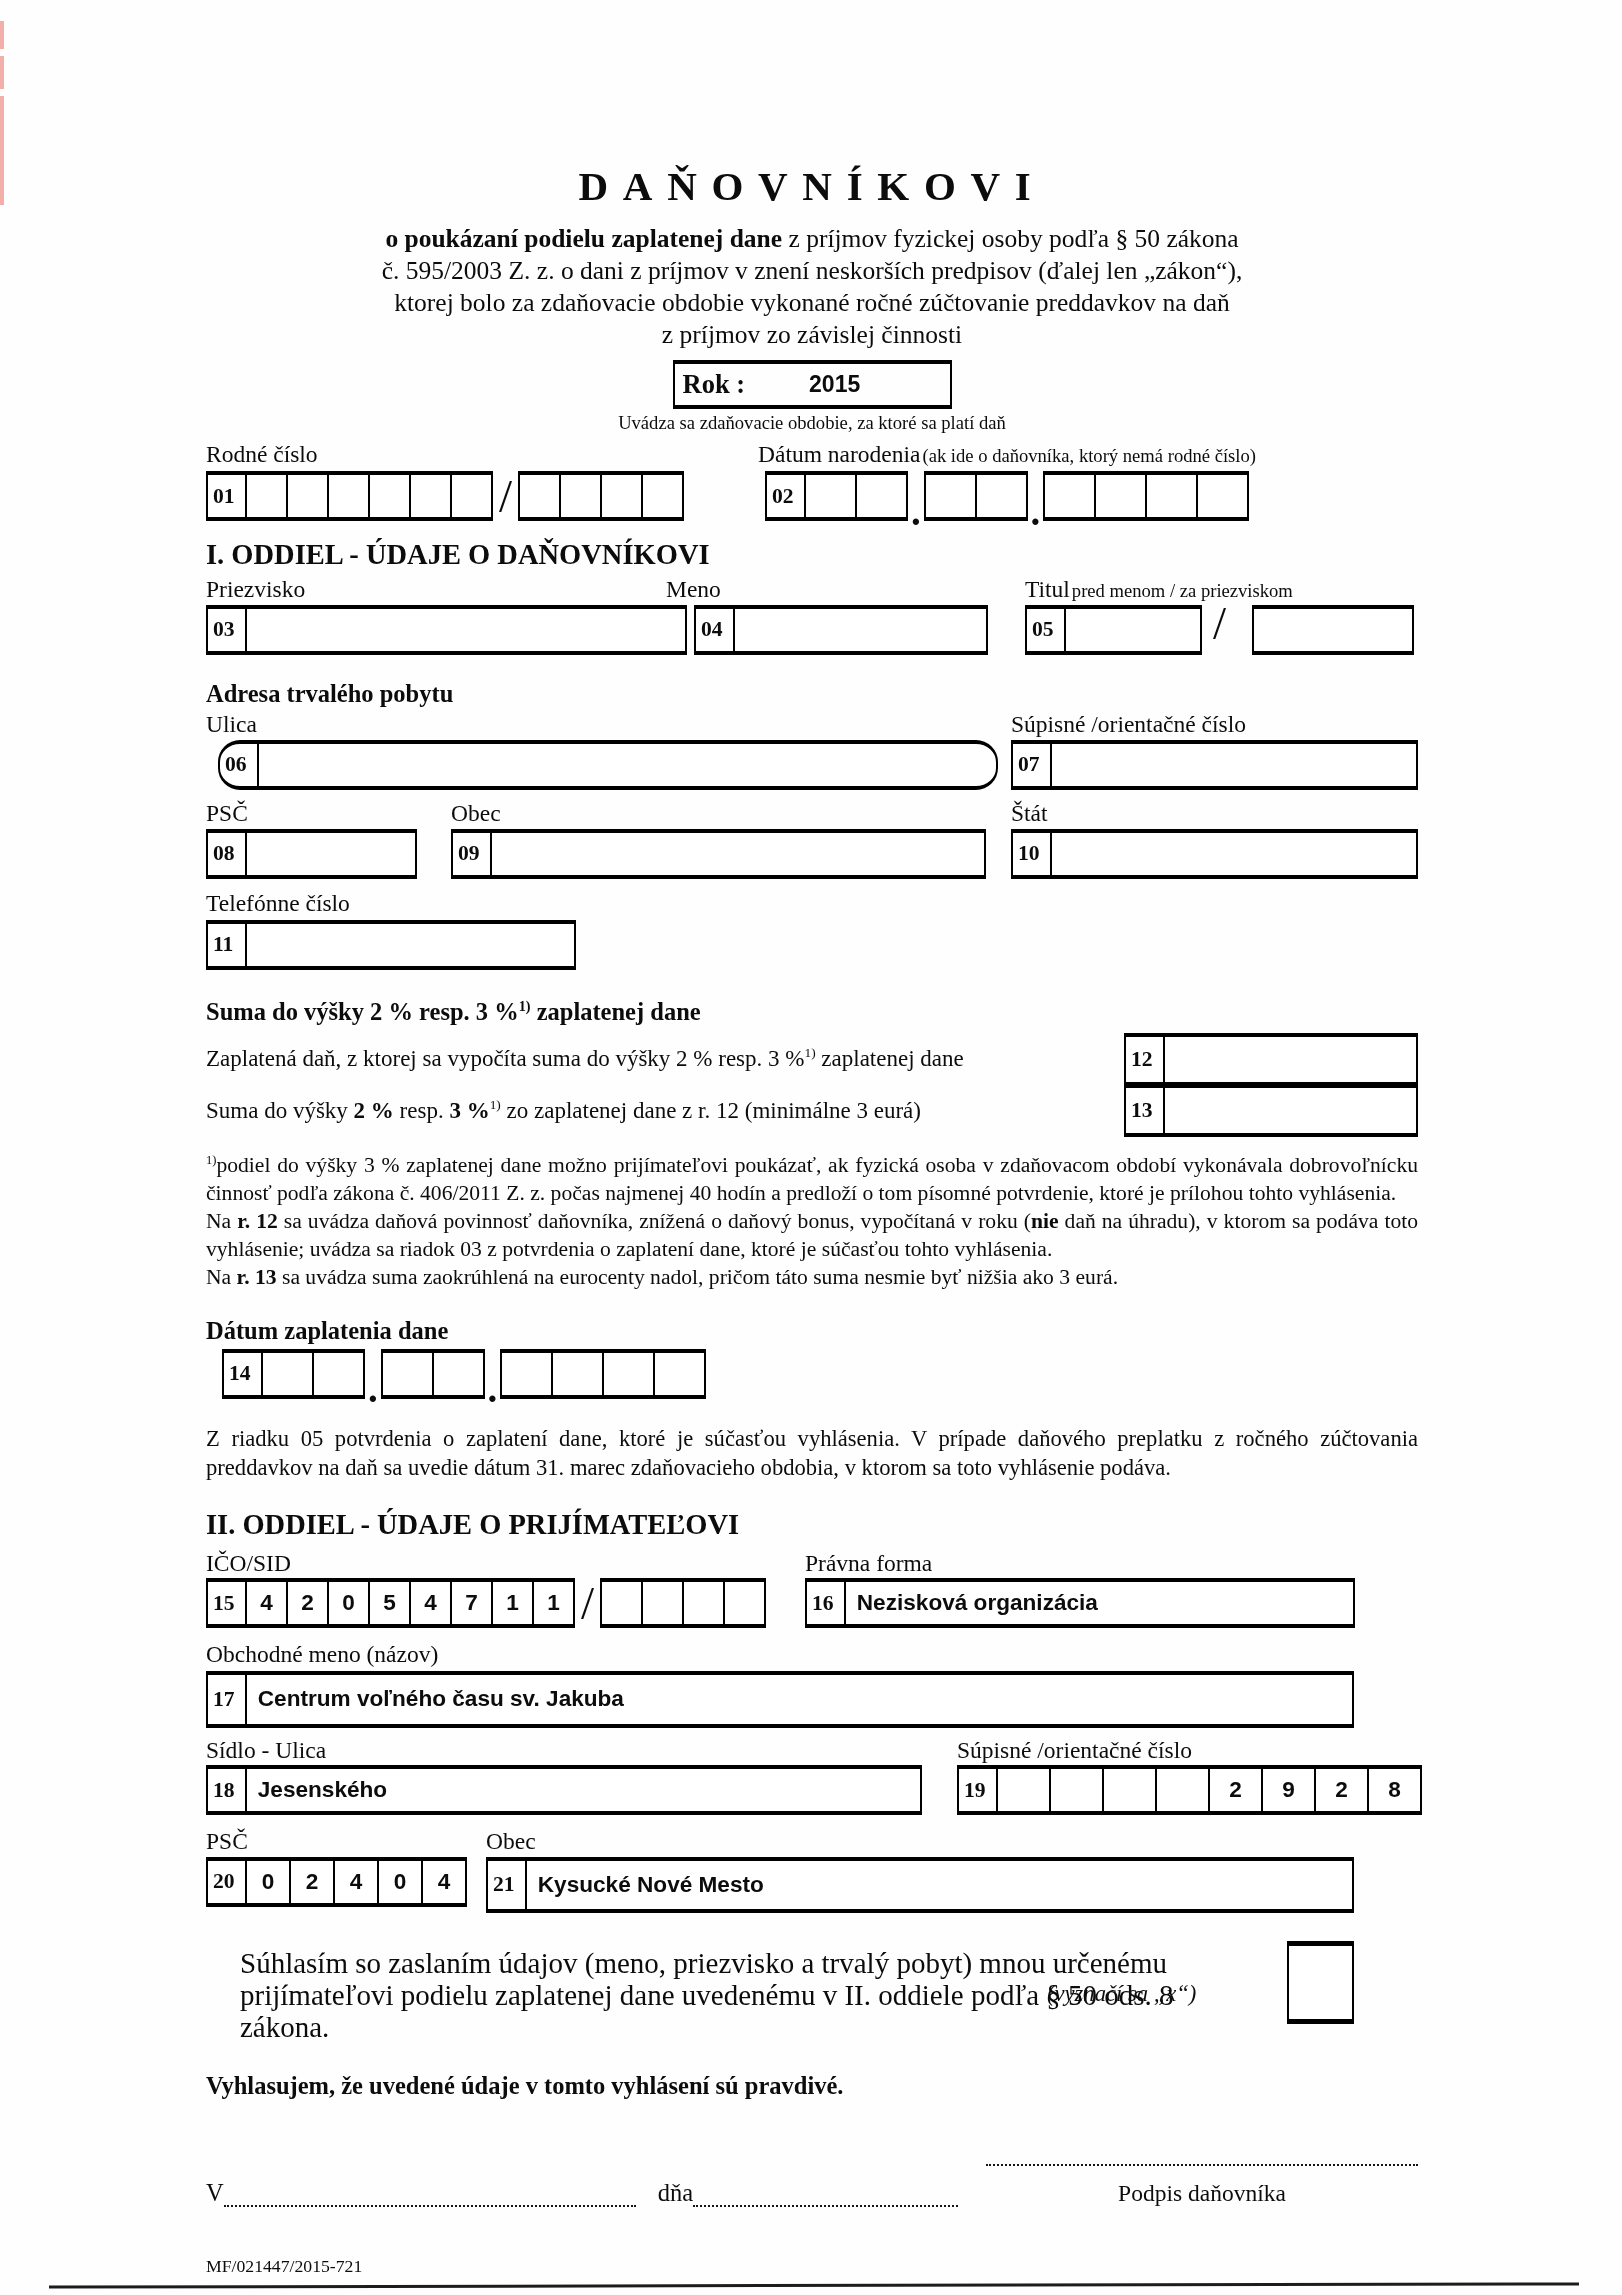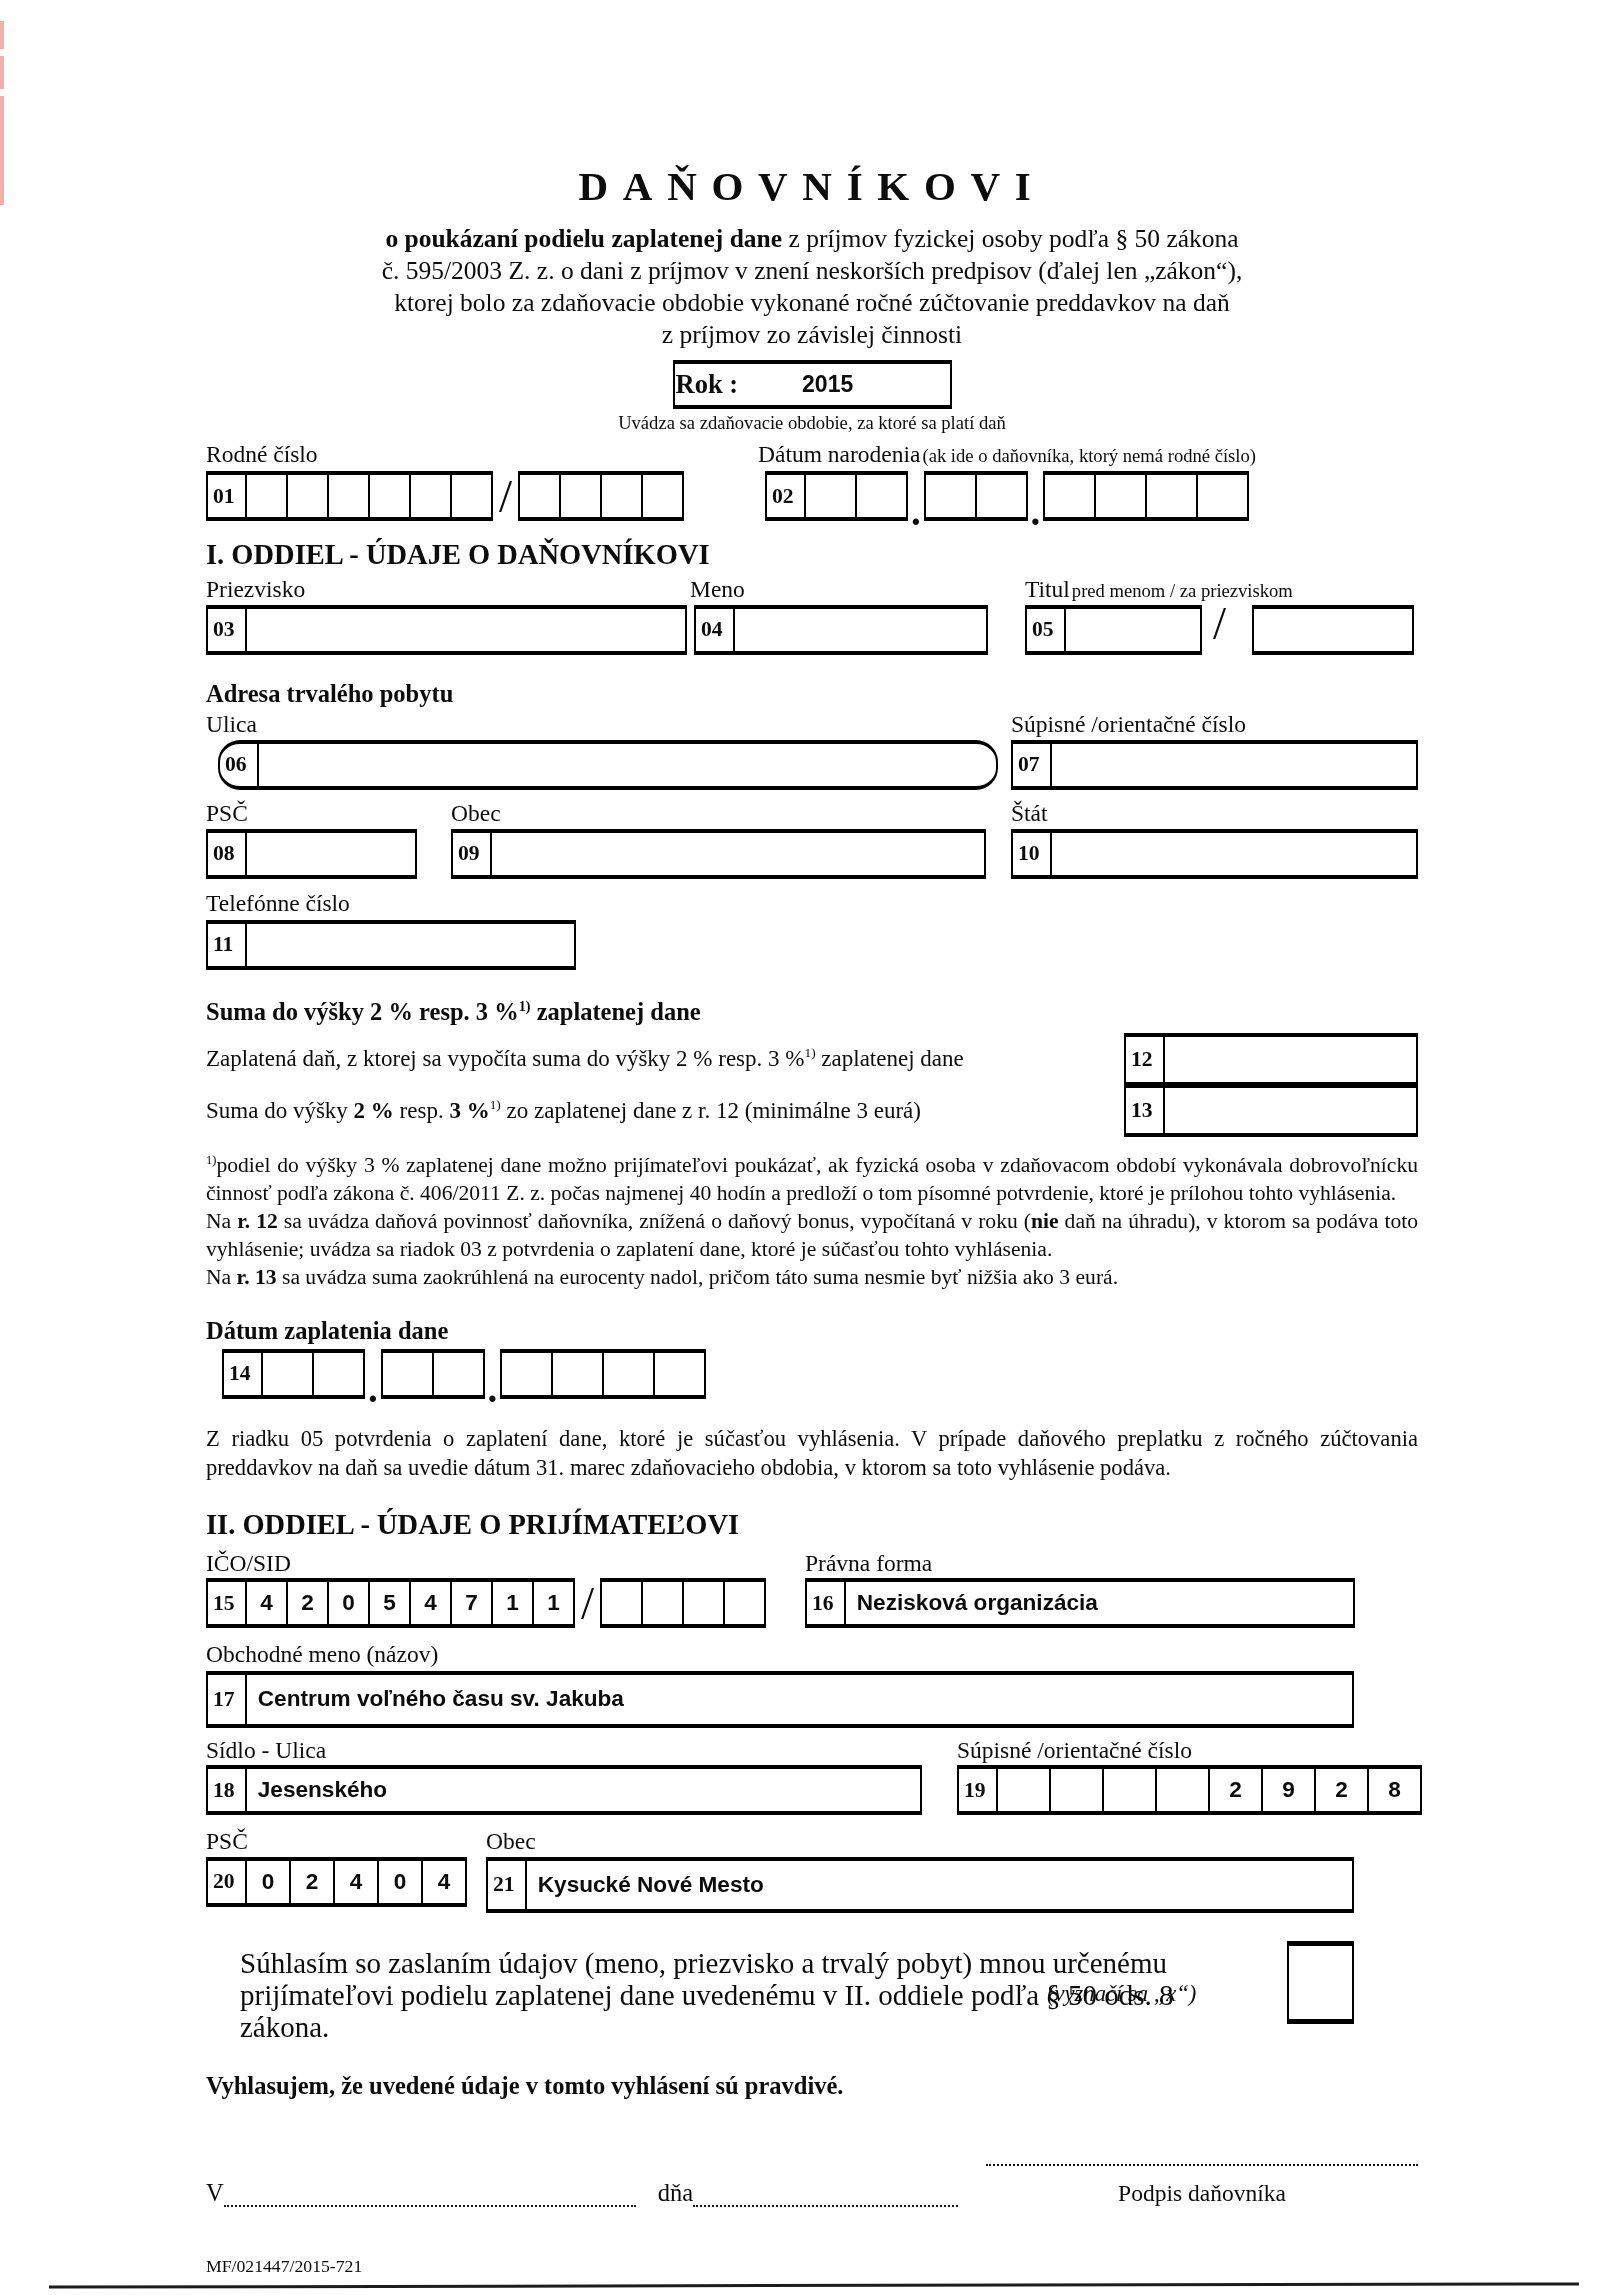--- a/index.html
+++ b/index.html
@@ -8,21 +8,21 @@
   .content{position:absolute;left:206px;top:0;width:1212px;}
   .t-center{text-align:center;}
   .page-title{margin-top:162px;font-size:41px;font-weight:bold;letter-spacing:14.7px;}
   .subtitle{font-size:25.5px;line-height:32px;margin-top:12.8px;}
   .b{font-weight:bold;}
   .sup{font-size:0.58em;vertical-align:super;line-height:0;}
   
   .rok-wrap{display:flex;justify-content:center;margin-top:8.8px;}
   .rok-box{width:275px;height:41px;border:2.5px solid #000;border-top-width:4.4px;border-bottom-width:4.4px;
            display:flex;align-items:center;}
-  .rok-label{font-size:26.5px;font-weight:bold;padding-left:1px;}
+  .rok-label{font-size:26.5px;font-weight:bold;padding-left:8px;}
   .rok-value{font-family:"Liberation Sans",sans-serif;font-weight:bold;font-size:23px;margin-left:64px;}
   .rok-note{font-size:18.6px;margin-top:3.9px;}
   
   .row{position:relative;}
   .lbl{font-size:23.5px;}
   .lbl-sm{font-size:18.6px;}
   .h-sec{font-size:28.5px;font-weight:bold;}
   .h-sub{font-size:24.5px;font-weight:bold;}
   .abs{position:absolute;top:0;}
   
@@ -135,21 +135,21 @@
             <div class="cell w90"></div>
             <div class="cell w90"></div>
         </div>
       </div>
     </div>
 
     <div class="h-sec" style="margin-top:12.8px;">I. ODDIEL - ÚDAJE O DAŇOVNÍKOVI</div>
 
     <div class="row" style="height:28.5px;margin-top:4.9px;">
       <span class="abs lbl" style="left:0;">Priezvisko</span>
-      <span class="abs lbl" style="left:484px;">Meno</span>
+      <span class="abs lbl" style="left:460px;">Meno</span>
       <span class="abs" style="left:819px;white-space:nowrap;">
         <span class="lbl">Titul</span>
         <span class="lbl-sm">pred menom / za priezviskom</span>
       </span>
     </div>
 
     <div class="row" style="height:55px;">
       <div class="abs cellbox" style="left:0;width:477px;">
         <div class="num">03</div>
         <div class="field"></div>

